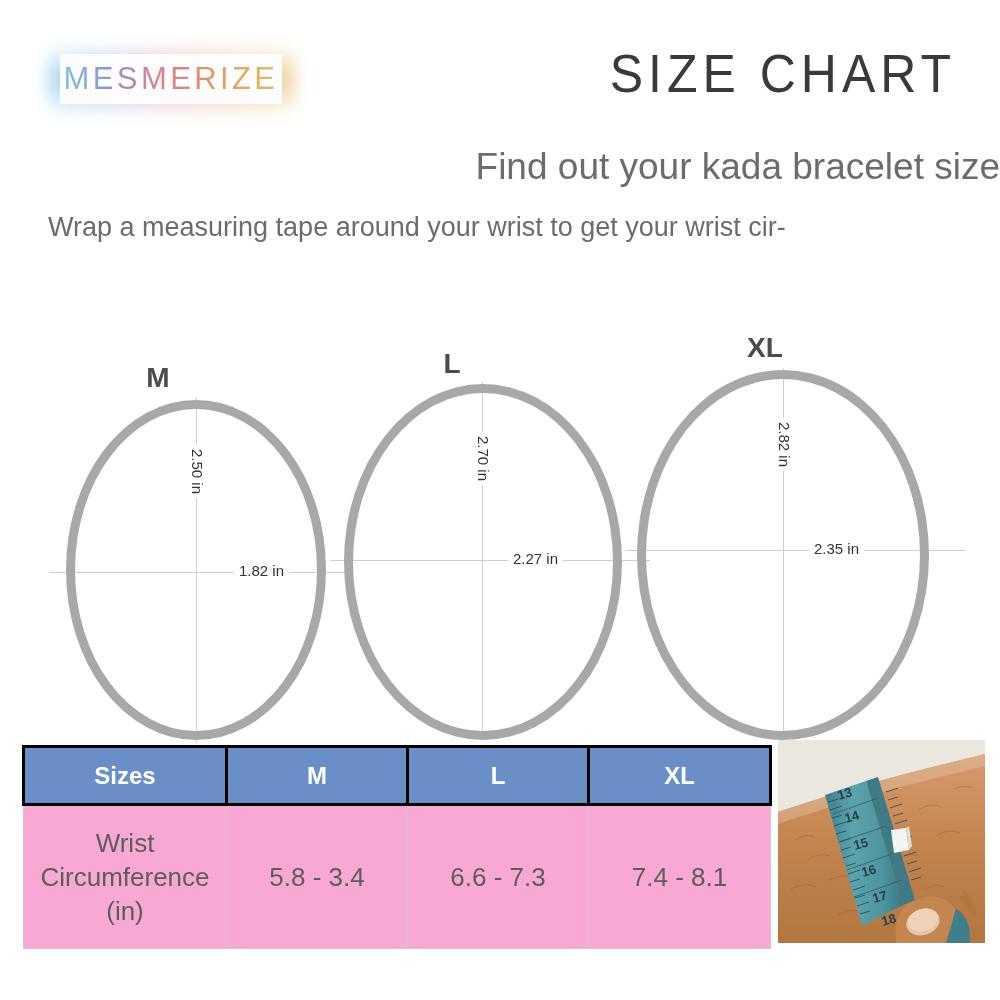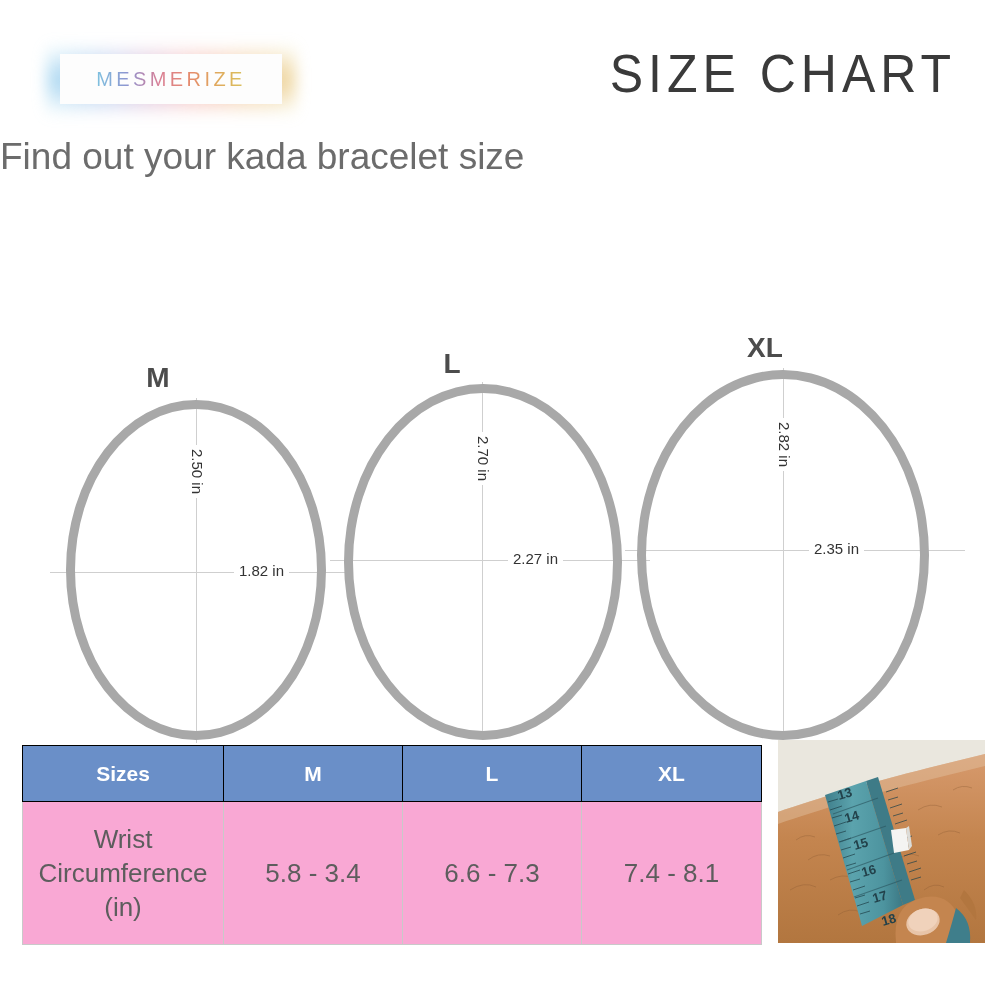--- a/index.html
+++ b/index.html
@@ -26,40 +26,40 @@
       radial-gradient(ellipse 50% 65% at 74% 50%, rgba(240,165,110,.50), rgba(240,165,110,0) 70%),
       radial-gradient(ellipse 55% 65% at 95% 50%, rgba(225,205,110,.55), rgba(225,205,110,0) 70%);
     filter:blur(7px);
   }
   .logo-card{
     position:absolute;left:14px;top:16px;width:222px;height:50px;
     background:#fdfdfd;
     display:flex;align-items:center;justify-content:center;
   }
   .logo-text{
-    font-size:20px;letter-spacing:3.4px;font-weight:400;
+    font-size:31px;letter-spacing:3.4px;font-weight:400;
     background:linear-gradient(90deg,#7ec2e0 0%, #8f93cf 22%, #d97f96 42%, #e58a6e 62%, #e0a85c 80%, #d9c25e 100%);
     -webkit-background-clip:text;background-clip:text;color:transparent;
     -webkit-text-fill-color:transparent;
     white-space:nowrap;
   }
 
   
   .size-chart-title{
     position:absolute;right:44px;top:42px;
     font-size:50px;font-weight:300;letter-spacing:5px;
     color:#3a3a3a;white-space:nowrap;
     font-family:"Liberation Sans", sans-serif;
     transform:scaleY(1.08);transform-origin:right top;
   }
 
   
   .heading{
-    position:absolute;left:0;right:0;top:136px;
-    text-align:left;font-size:37px;color:#6c6c6c;font-weight:400;
+    position:absolute;left:0;right:0;top:146px;
+    text-align:right;font-size:37px;color:#6c6c6c;font-weight:400;
   }
   .body-copy{
     position:absolute;left:48px;width:904px;top:200px;
     font-size:27px;color:#6c6c6c;line-height:54px;text-align:left;
   }
   .body-copy .ln{display:block;white-space:nowrap;}
   .ln2{text-align:center;}
   .ln3{text-align:center;}
 
   
@@ -90,22 +90,22 @@
   .size-table{
     position:absolute;left:22px;top:745px;width:735px;height:198px;
     border-collapse:collapse;table-layout:fixed;
   }
   .size-table th,.size-table td{
     border:1px solid #c9c9c9;
     text-align:center;vertical-align:middle;
     padding:0;
   }
   .size-table thead th{
-    background:#6a8fc8;color:#ffffff;font-size:21px;font-weight:700;
-    height:55px;border:1px solid #000000;
+    background:#6a8fc8;color:#ffffff;font-size:24px;font-weight:700;
+    height:55px;border:3px solid #000000;
   }
   .size-table tbody td{
     background:#f9a8d4;color:#5d5d5d;font-size:26px;font-weight:400;
     height:142px;line-height:34px;
   }
   .col-label{width:200px;}
   .col-m{width:178px;}
   .col-l{width:178px;}
   .col-xl{width:179px;}
 
@@ -125,20 +125,21 @@
     <div class="logo-glow"></div>
     <div class="logo-card">
       <span class="logo-text">MESMERIZE</span>
     </div>
   </div>
 
   <div class="size-chart-title">SIZE CHART</div>
 
   <div class="heading">Find out your kada bracelet size</div>
   <div class="body-copy">
+    <span class="ln ln1">Wrap a measuring tape around your wrist to get your wrist cir-</span>
   </div>
 
   <div class="ovals">
 
     <div class="oval-group" style="left:50px;top:10px;width:300px;height:390px;">
       <div class="oval-label" style="top:12px;left:-42px;">M</div>
       <div class="cross-h" style="left:0px;top:222px;width:300px;"></div>
       <div class="cross-v" style="left:146px;top:48px;height:345px;"></div>
       <div class="oval-ring" style="left:16px;top:50px;width:260px;height:340px;"></div>
       <div class="dim-v" style="left:139px;top:95px;">2.50 in</div>

